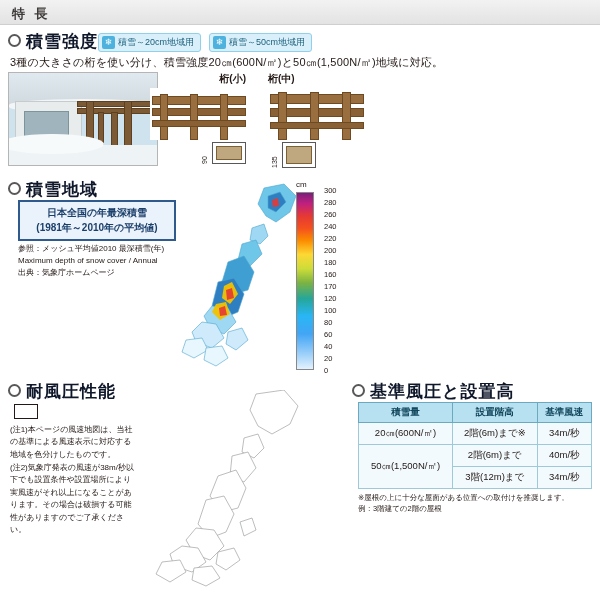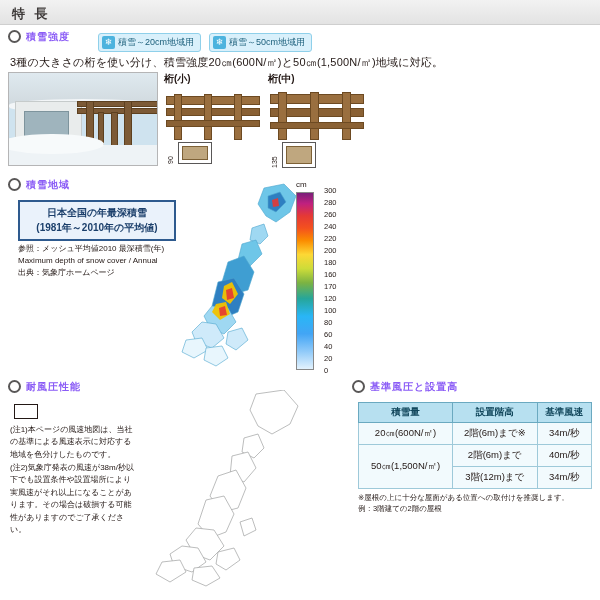--- a/index.html
+++ b/index.html
@@ -18,21 +18,21 @@
     position:absolute;left:0;top:0;width:600px;height:24px;
     background:linear-gradient(#f2f2f2,#e3e3e3);
     border-bottom:1px solid #cfcfcf;
   }
   .header-title{
     position:absolute;left:12px;top:5px;
     font-size:13px;font-weight:bold;letter-spacing:3px;color:#3e3a39;
   }
 
   
-  .sec-head{position:absolute;font-size:10px;font-weight:bold;color:#8b5cf6;}
+  .sec-head{position:absolute;font-size:17px;font-weight:bold;color:#0f172a;}
   .sec-head .bullet{
     display:inline-block;width:9px;height:9px;border-radius:50%;
     background:#fff;border:2px solid #595757;margin-right:5px;
     vertical-align:middle;position:relative;top:-1px;
   }
   .sec-head .txt{vertical-align:middle;letter-spacing:1px;}
 
   
   #sec-snow-strength{left:8px;top:30px;}
   .badge-row{position:absolute;left:98px;top:33px;display:flex;gap:8px;}
@@ -184,21 +184,21 @@
     <div class="beam" style="left:46%;top:30%;width:54%;height:5%;"></div>
     <div class="beam" style="left:46%;top:38%;width:54%;height:4%;"></div>
     <div class="beam" style="left:52%;top:30%;width:4%;height:52%;"></div>
     <div class="beam" style="left:78%;top:30%;width:4%;height:52%;"></div>
     <div class="beam" style="left:60%;top:42%;width:3%;height:40%;"></div>
     <div class="beam" style="left:69%;top:42%;width:3%;height:40%;"></div>
     <div class="ground"></div>
     <div class="snowpile"></div>
   </div>
 
-  <div class="beam-box" style="left:164px;">
+  <div class="beam-box" style="left:150px;text-align:right;">
     <div class="cap">桁(小)</div>
     <div class="beam-art">
       <div class="b" style="left:2px;top:8px;width:92px;height:7px;"></div>
       <div class="b bd" style="left:2px;top:20px;width:92px;height:6px;"></div>
       <div class="b" style="left:10px;top:6px;width:6px;height:44px;"></div>
       <div class="b" style="left:40px;top:6px;width:6px;height:44px;"></div>
       <div class="b" style="left:70px;top:6px;width:6px;height:44px;"></div>
       <div class="b bd" style="left:2px;top:32px;width:92px;height:5px;"></div>
     </div>
     <div class="sw-wrap">

